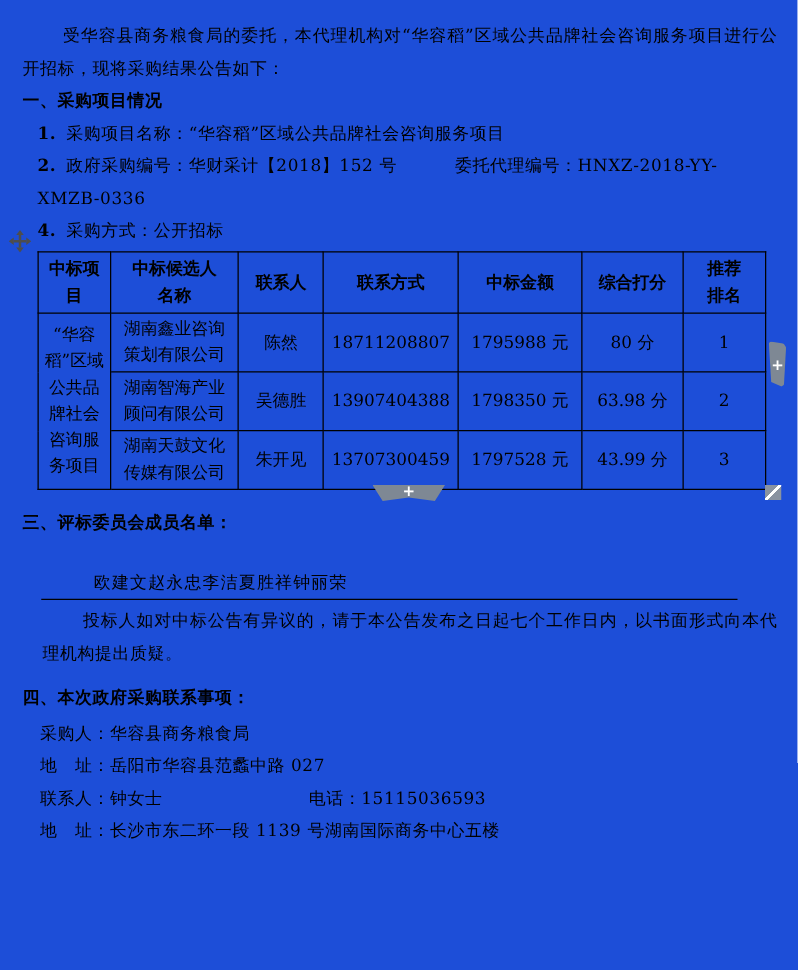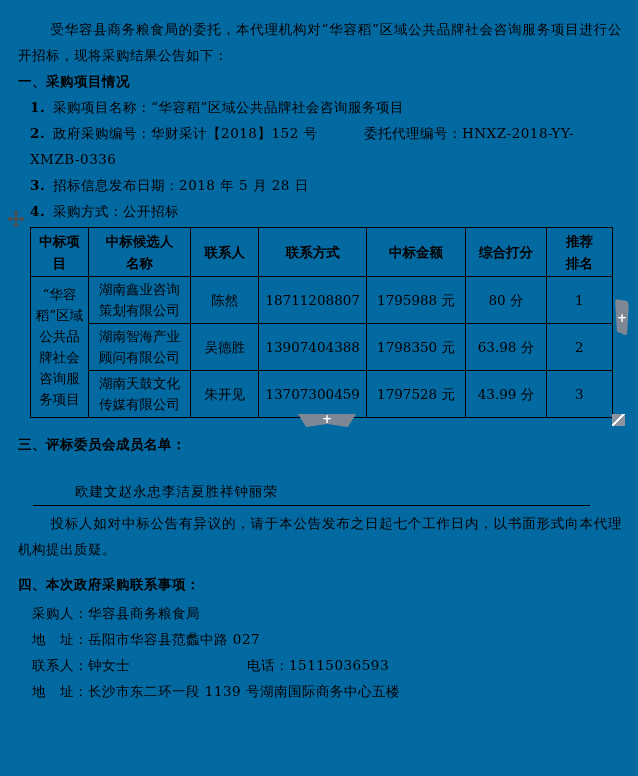--- a/index.html
+++ b/index.html
@@ -1,21 +1,21 @@
 <!DOCTYPE html>
 <html><head>
 <meta charset="utf-8">
 <style>
   * { box-sizing: border-box; }
   html,body { margin:0; padding:0; background:#ffffff; }
   .page {
     position: relative;
     width: 638px; height: 776px;
     overflow: hidden;
-    background: #0369a1;
+    background: #1d4ed8;
     color: #000;
     font-family: "DejaVu Serif", "Liberation Serif", serif;
     font-size: 13.5px;
     padding: 16px 16px 0 18px;
   }
   .intro { margin: 0; line-height: 26px; text-indent: 2.4em; text-align: justify; letter-spacing: 0.5px; }
   .sec-title { font-weight: bold; line-height: 26px; letter-spacing: 0.5px; }
   .items { padding-left: 12px; }
   .item { line-height: 26px; letter-spacing: 0.5px; }
   .item .num { font-weight: bold; margin-right: 8px; }
@@ -64,21 +64,21 @@
 
   
   .members-row {
     margin: 26px 0 0 15px;
     width: 557px;
     border-bottom: 1px solid #000;
     padding: 0 0 4px 42px;
     display: flex; 
     letter-spacing: 1px;
   }
-  .notice { margin: 4px 0 0 0; line-height: 26px; text-indent: 2.4em; text-align: justify; letter-spacing: 0.5px; }
+  .notice { margin: 4px 0 0 16px; line-height: 26px; text-indent: 2.4em; text-align: justify; letter-spacing: 0.5px; }
 
   
   .sec4-title { margin-top: 9px; }
   .contacts { padding-left: 14px; }
   .contact-line { line-height: 26px; letter-spacing: 0.5px; }
   .contact-line .cl-left-pair { display: inline-block; min-width: 215px; }
   .mt13 { margin-top: 13px; }
   .mt3 { margin-top: 3px; }
 </style>
 </head>
@@ -89,23 +89,20 @@
   <p class="intro">受华容县商务粮食局的委托，本代理机构对“华容稻”区域公共品牌社会咨询服务项目进行公开招标，现将采购结果公告如下：</p>
 
   <div class="sec-title">一、采购项目情况</div>
 
   <div class="items">
     <div class="item">
       <span class="num">1.</span><span>采购项目名称：“华容稻”区域公共品牌社会咨询服务项目</span>
     </div>
     <div class="item">
       <span class="itm-left"><span class="num">2.</span><span>政府采购编号：华财采计【2018】152 号</span></span><span class="itm-extra">委托代理编号：HNXZ-2018-YY-XMZB-0336</span>
-    </div>
-    <div class="item">
-      <span class="num">3.</span><span>招标信息发布日期：2018 年 5 月 28 日</span>
     </div>
     <div class="item">
       <span class="num">4.</span><span>采购方式：公开招标</span>
     </div>
   </div>
 
 
   <div class="table-wrap">
 
     <span class="move-handle">

